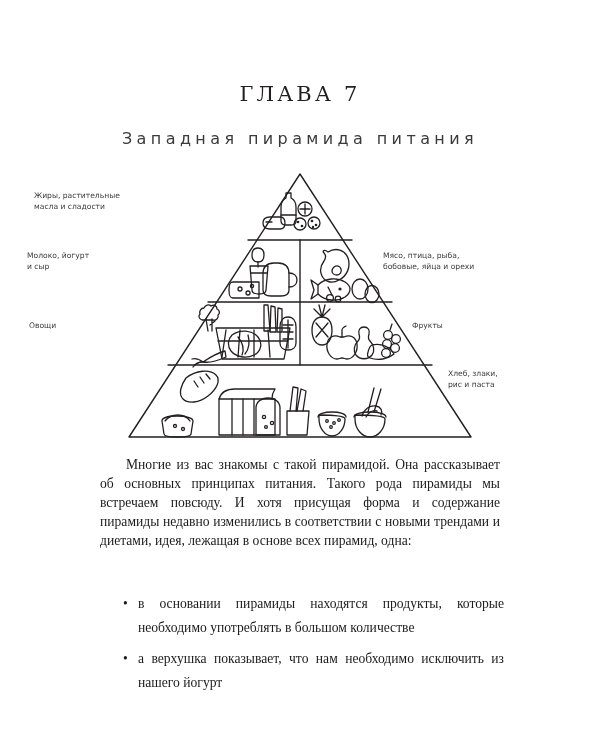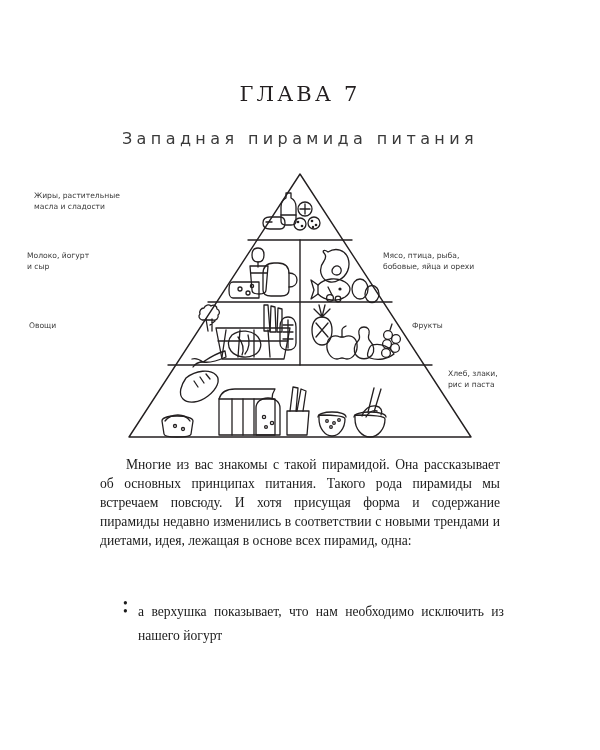--- a/index.html
+++ b/index.html
@@ -293,20 +293,21 @@
     </svg>
   </div>
 
   <div class="body-text">
     <p>Многие из вас знакомы с такой пирамидой. Она рассказывает об основных принципах питания. Такого рода пирамиды мы встречаем повсюду. И хотя присущая форма и содержание пирамиды недавно изменились в соответствии с новыми трендами и диетами, идея, лежащая в основе всех пирамид, одна:</p>
   </div>
 
   <div class="bullet-list">
     <div class="bullet-item">
       <span class="bullet-dot">•</span>
+      <span>в основании пирамиды находятся продукты, которые необходимо употреблять в большом количестве</span>
     </div>
     <div class="bullet-item">
       <span class="bullet-dot">•</span>
       <span>а верхушка показывает, что нам необходимо исключить из нашего йогурт</span>
     </div>
   </div>
 
 </div>
 
 </body></html>

